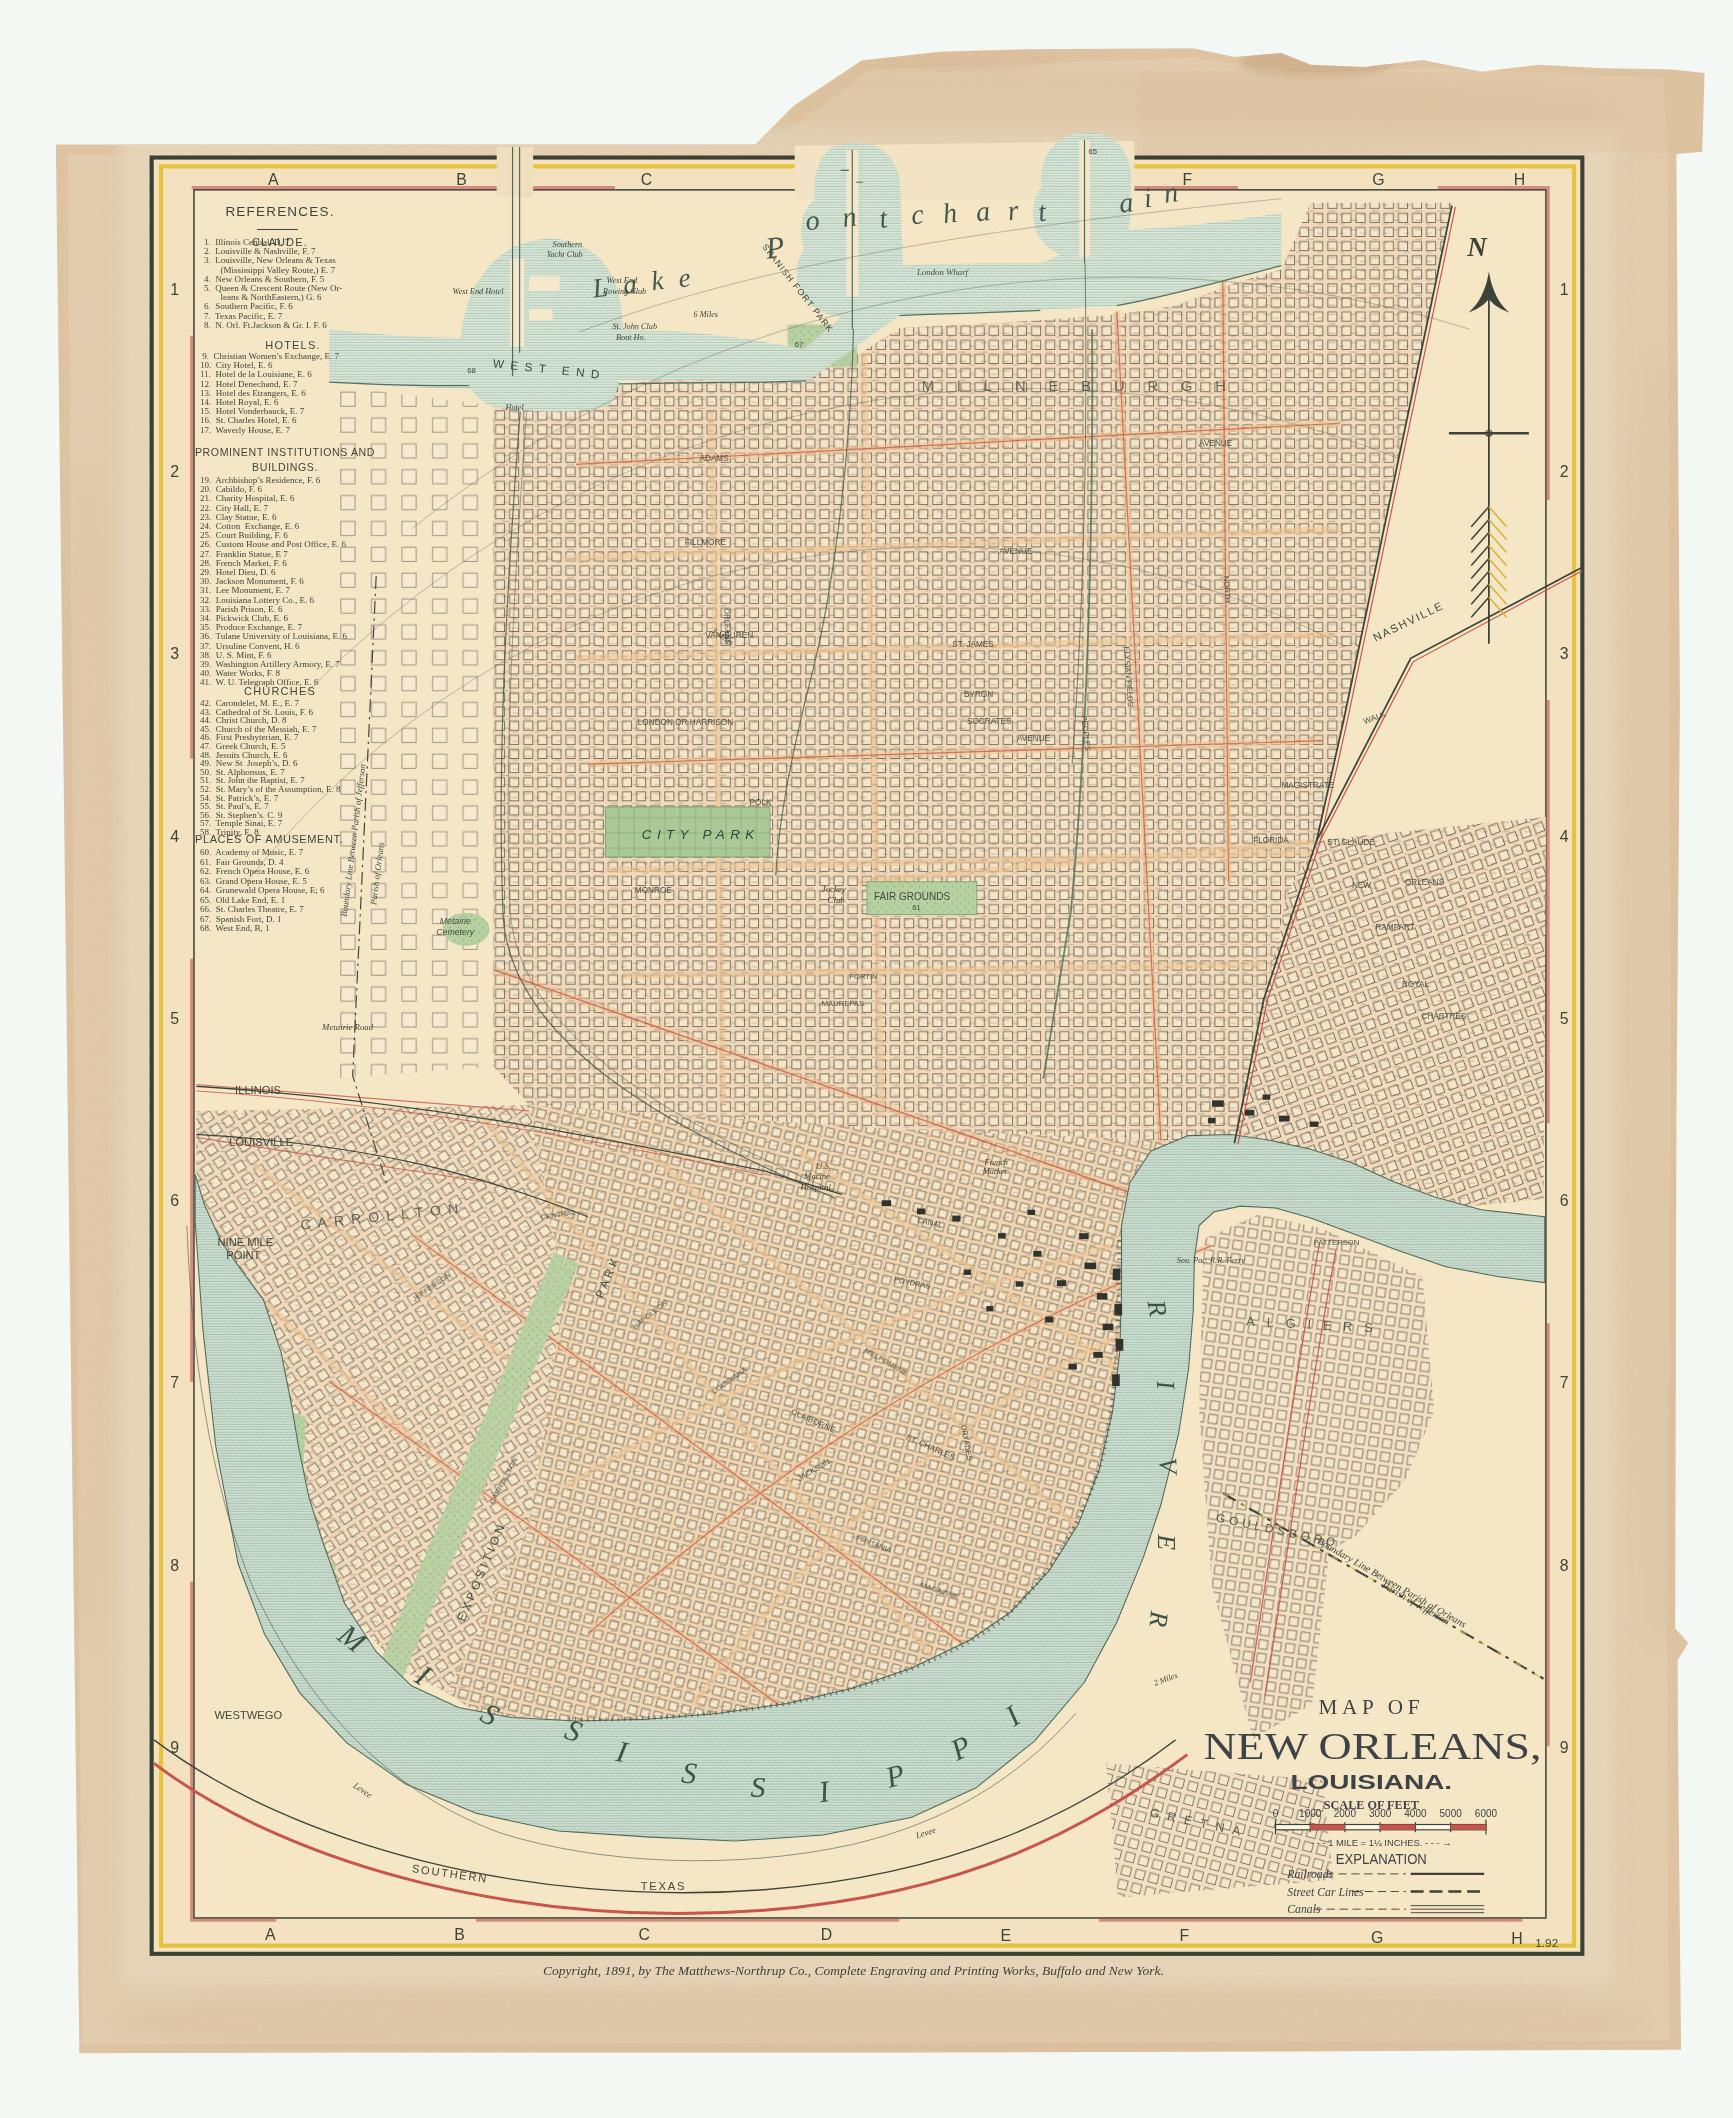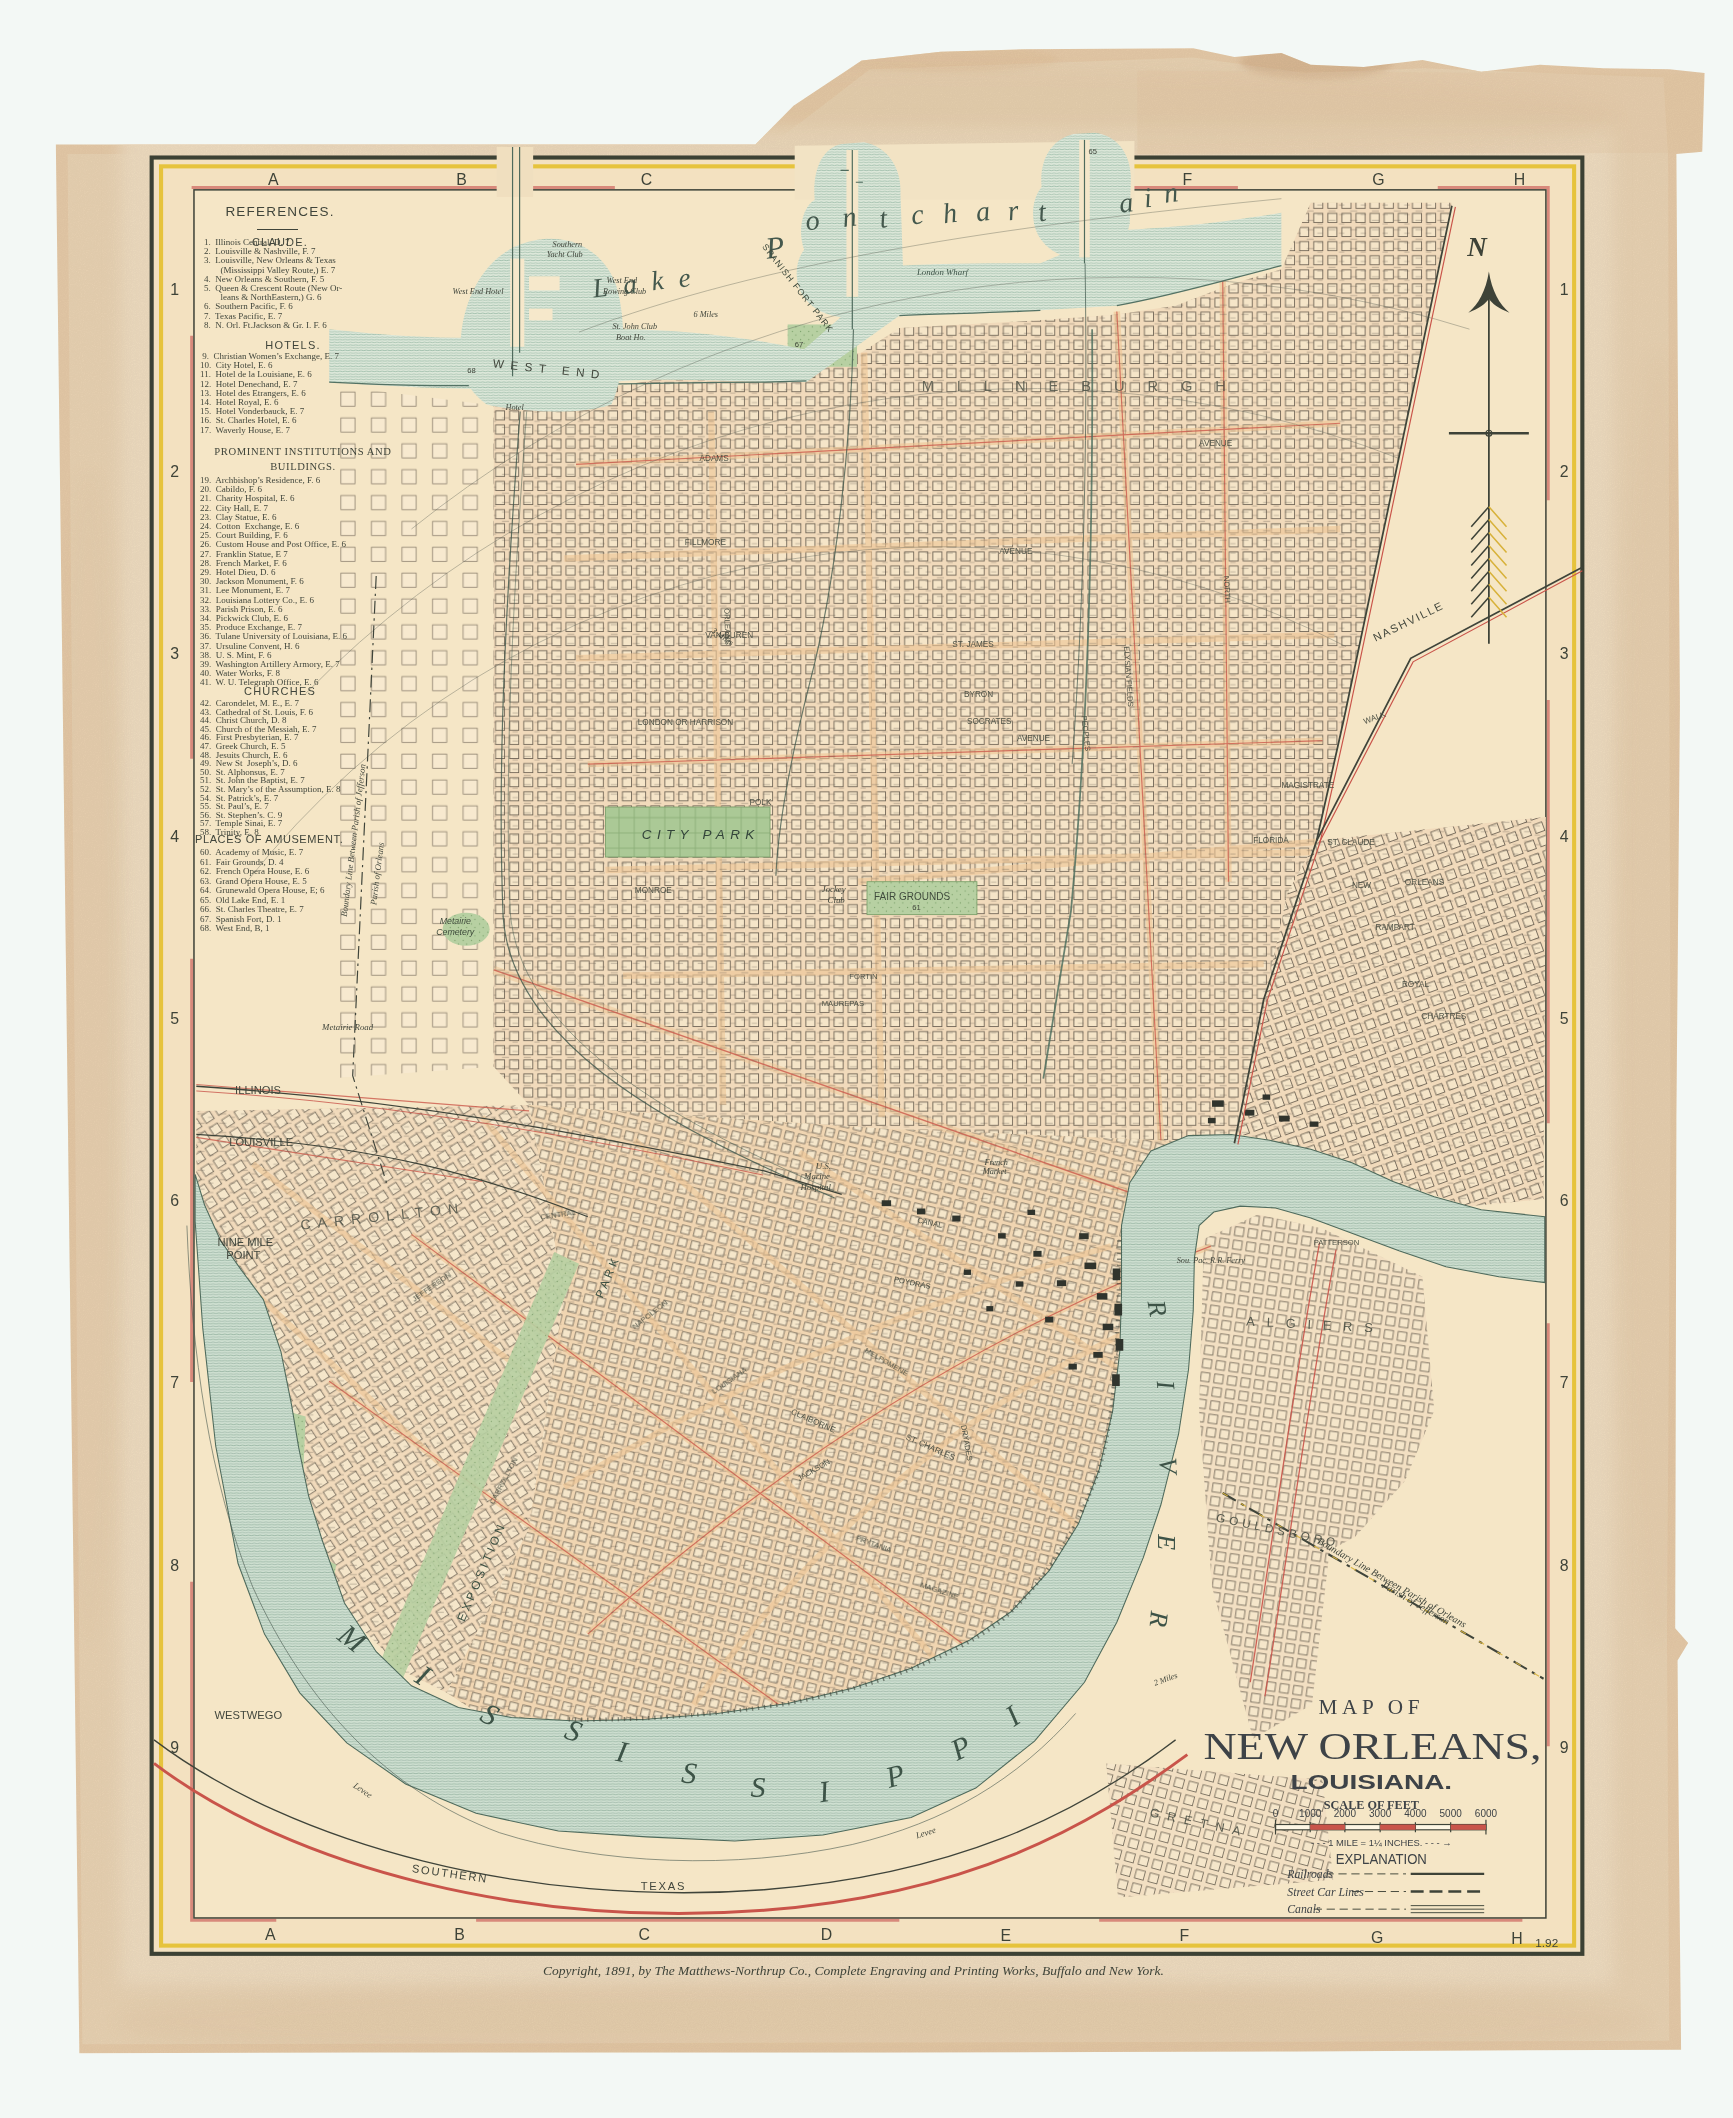--- a/index.html
+++ b/index.html
@@ -668,21 +668,21 @@
 10.&nbsp; City Hotel, E. 6<br>
 11.&nbsp; Hotel de la Louisiane, E. 6<br>
 12.&nbsp; Hotel Denechand, E. 7<br>
 13.&nbsp; Hotel des Etrangers, E. 6<br>
 14.&nbsp; Hotel Royal, E. 6<br>
 15.&nbsp; Hotel Vonderbauck, E. 7<br>
 16.&nbsp; St. Charles Hotel, E. 6<br>
 17.&nbsp; Waverly House, E. 7
 </div>
 
-<div class="txt" style="left:200px;top:445px;width:206px;text-align:center;font-family:Liberation Serif, serif;font-size:10.6px;letter-spacing:0.6px;line-height:14.7px;color:#3f443a;white-space:nowrap;">PROMINENT INSTITUTIONS AND<br>BUILDINGS.</div>
+<div class="txt" style="left:182px;top:445px;width:206px;text-align:center;font-family:Liberation Sans, sans-serif;font-size:10.6px;letter-spacing:0.6px;line-height:14.7px;color:#3f443a;white-space:nowrap;">PROMINENT INSTITUTIONS AND<br>BUILDINGS.</div>
 
 <div class="txt" style="left:200px;top:476px;width:200px;font-size:9px;line-height:9.2px;">
 19.&nbsp; Archbishop’s Residence, F. 6<br>
 20.&nbsp; Cabildo, F. 6<br>
 21.&nbsp; Charity Hospital, E. 6<br>
 22.&nbsp; City Hall, E. 7<br>
 23.&nbsp; Clay Statue, E. 6<br>
 24.&nbsp; Cotton&nbsp; Exchange, E. 6<br>
 25.&nbsp; Court Building, F. 6<br>
 26.&nbsp; Custom House and Post Office, E. 6<br>

